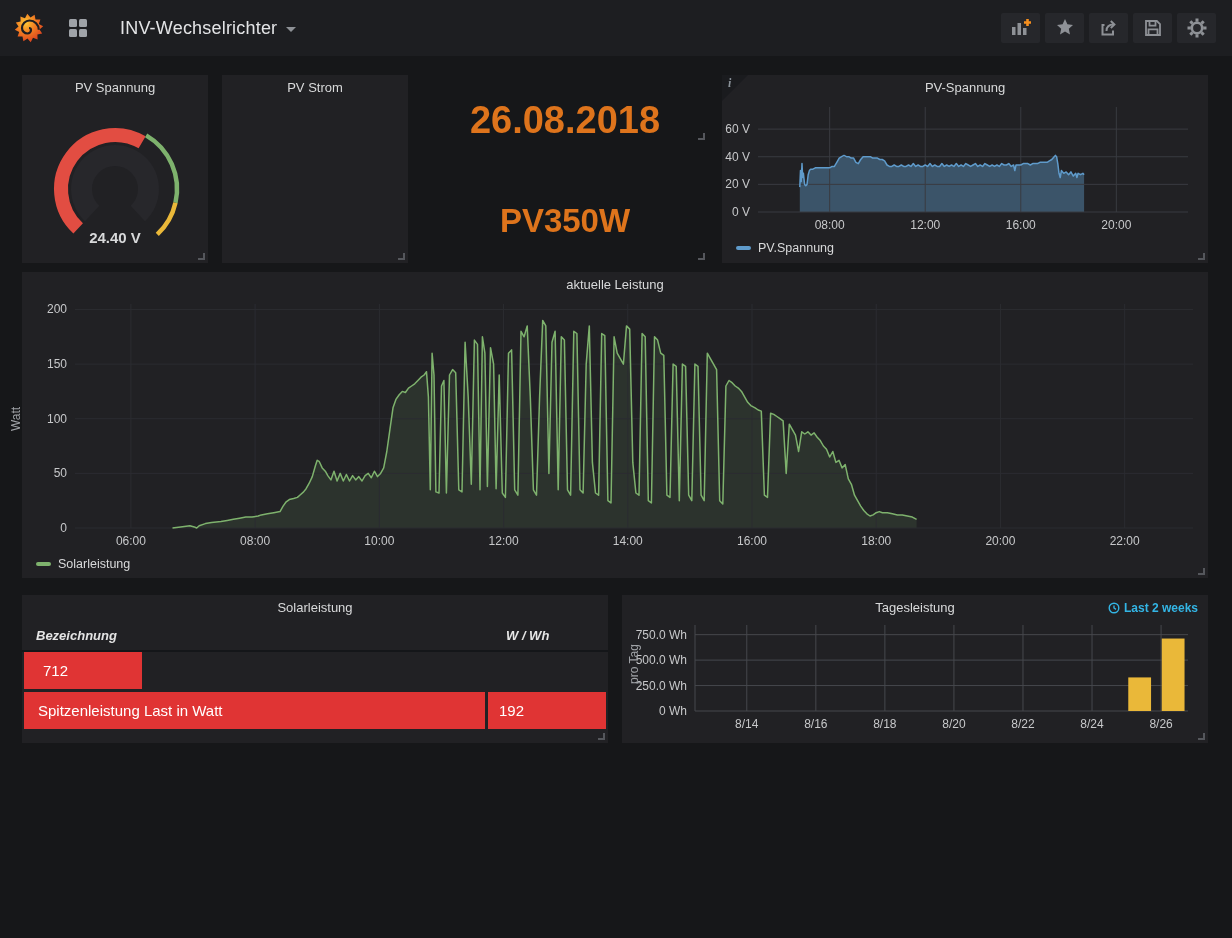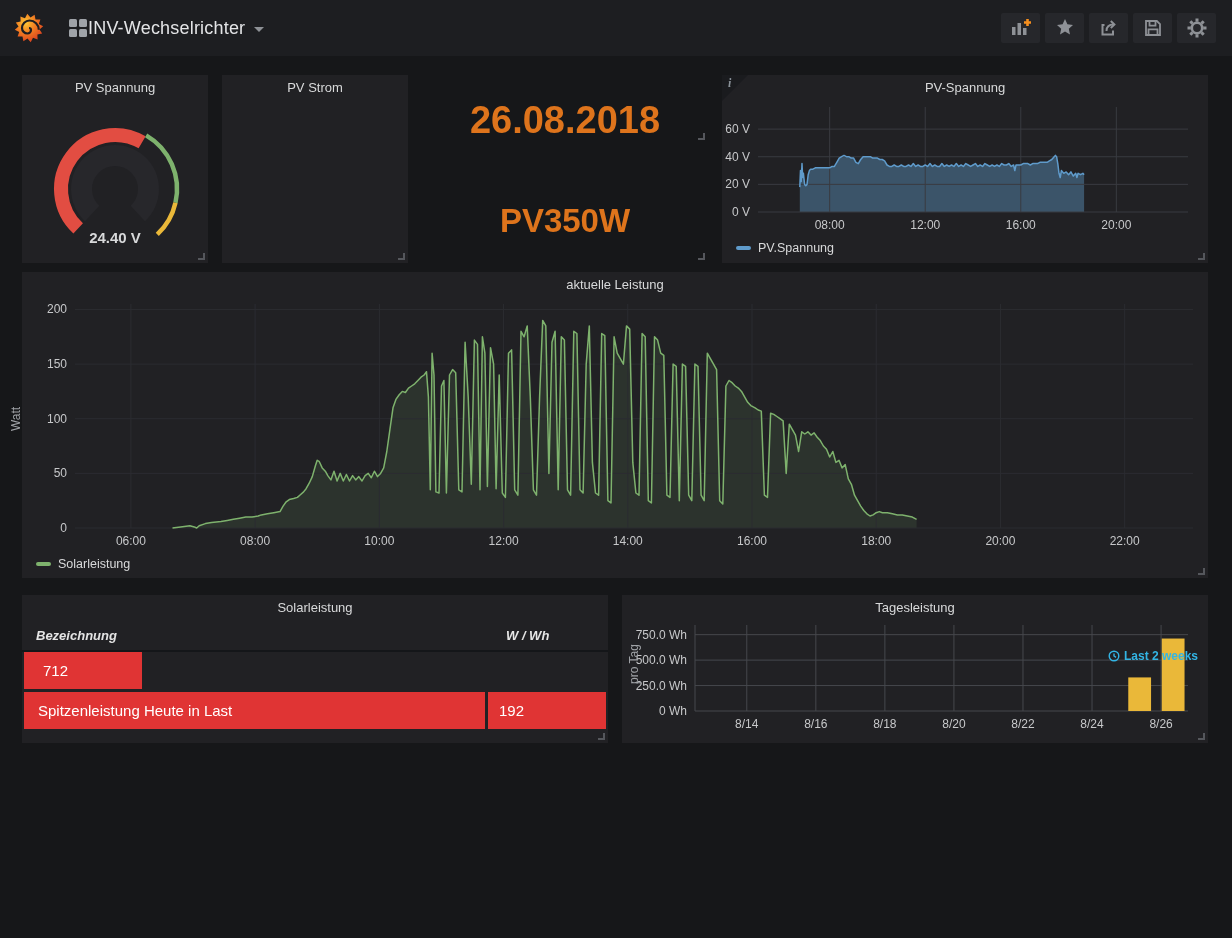--- a/index.html
+++ b/index.html
@@ -4,21 +4,21 @@
 <style>
   * { margin:0; padding:0; box-sizing:border-box; }
   html,body { background:#161719; }
   body { width:1232px; height:938px; font-family:"Liberation Sans",sans-serif; position:relative; overflow:hidden; color:#d8d9da; }
 
   
   .navbar { position:absolute; top:0; left:0; width:1232px; height:56px; background:#1d1e21; display:flex; align-items:center; justify-content:space-between; padding:0 16px 0 14px; }
   .nav-left { display:flex; align-items:center; }
   .logo { width:30px; height:30px; display:inline-block; cursor:pointer; }
   .grid-btn { background:none; border:none; margin-left:24px; cursor:pointer; display:flex; align-items:center; }
-  .dash-title { display:flex; align-items:center; margin-left:0; cursor:pointer; }
+  .dash-title { display:flex; align-items:center; margin-left:32px; cursor:pointer; }
   .dash-title span.t { font-size:18px; font-weight:400; color:#e3e4e6; letter-spacing:.2px; }
   .caret { width:0; height:0; border-left:5px solid transparent; border-right:5px solid transparent; border-top:5px solid #8e9196; margin-left:9px; margin-top:3px; }
   .nav-right { display:flex; gap:5px; }
   .nav-btn { width:39px; height:30px; background:#26272b; border:none; border-radius:2px; display:flex; align-items:center; justify-content:center; cursor:pointer; }
 
   
   .panel { position:absolute; background:#212124; }
   .panel.transparent { background:transparent; }
   .panel-title { height:26px; line-height:26px; text-align:center; font-size:13px; font-weight:500; color:#d8d9da; cursor:pointer; white-space:nowrap; }
   .rh { position:absolute; right:3px; bottom:3px; width:7px; height:7px; border-right:2px solid #55575c; border-bottom:2px solid #55575c; cursor:nwse-resize; }
@@ -34,21 +34,21 @@
 
   
   .legend { position:absolute; left:14px; display:flex; align-items:center; font-size:12.5px; color:#d8d9da; cursor:pointer; }
   .legend .dash { width:15px; height:4px; border-radius:2px; margin-right:7px; }
   .ylabel { position:absolute; font-size:12px; color:#9fa2a6; transform:rotate(-90deg); transform-origin:center; white-space:nowrap; }
   svg text { font-family:"Liberation Sans",sans-serif; }
 
   .info-corner { position:absolute; top:0; left:0; width:0; height:0; border-top:26px solid #1a1b1e; border-right:26px solid transparent; cursor:pointer; }
   .info-corner span { position:absolute; top:-25px; left:6px; color:#8a9299; font:italic 700 12px "Liberation Serif",serif; }
 
-  .trange { position:absolute; right:10px; top:6px; display:flex; align-items:center; color:#33b5e5; font-size:12px; font-weight:700; cursor:pointer;margin-top:48px; }
+  .trange { position:absolute; right:10px; top:6px; display:flex; align-items:center; color:#33b5e5; font-size:12px; font-weight:700; cursor:pointer; }
   .trange svg { margin-right:4px; }
 
   
   .thead { display:flex; height:31px; align-items:center; border-bottom:2px solid #141619; }
   .th { color:#e5e5e5; font-weight:700; font-size:13px;font-style:italic; }
   .col-label { flex:1; padding-left:14px; }
   .col-value { width:121px; padding-left:19px; }
   .trow { display:flex; height:37px; margin:0 2px 3px 2px; gap:3px; }
   .trow .td { color:#fff; font-size:15px; display:flex; align-items:center; }
   .cell-label { flex:1; padding-left:14px; }
@@ -230,21 +230,21 @@
 <div class="panel" style="left:22px;top:595px;width:586px;height:148px;">
   <div class="panel-title">Solarleistung</div>
   <div class="thead">
     <span class="th col-label">Bezeichnung</span>
     <span class="th col-value">W / Wh</span>
   </div>
   <div class="trow">
     <span class="td cell-value" style="background: rgb(224, 52, 52);">712</span>
   </div>
   <div class="trow">
-    <span class="td cell-label" style="background: rgb(224, 52, 52);">Spitzenleistung Heute in Last</span>
+    <span class="td cell-label" style="background: rgb(224, 52, 52);">Spitzenleistung Last in Watt</span>
     <span class="td cell-value" style="background: rgb(224, 52, 52); padding-left: 11px;">192</span>
   </div>
   <div class="rh"></div>
 </div>
 
 <div class="panel" style="left:622px;top:595px;width:586px;height:148px;">
   <div class="panel-title">Tagesleistung</div>
   <div class="trange">
     <svg width="12" height="12" viewBox="0 0 12 12" fill="none" stroke="#33b5e5" stroke-width="1.4">
       <circle cx="6" cy="6" r="4.8"></circle>

